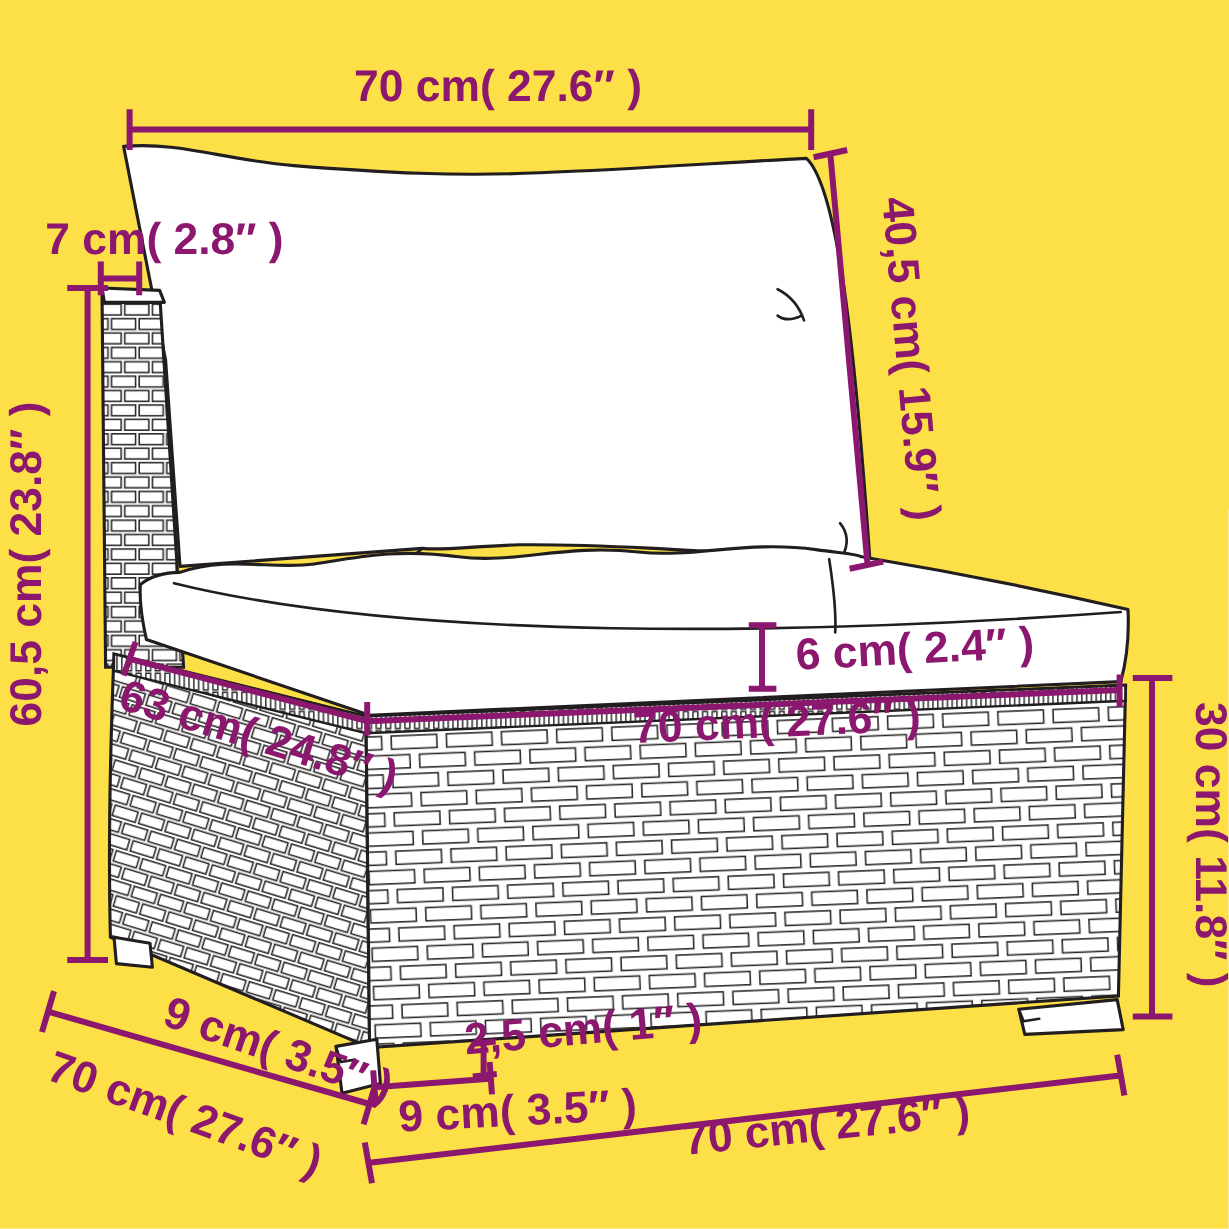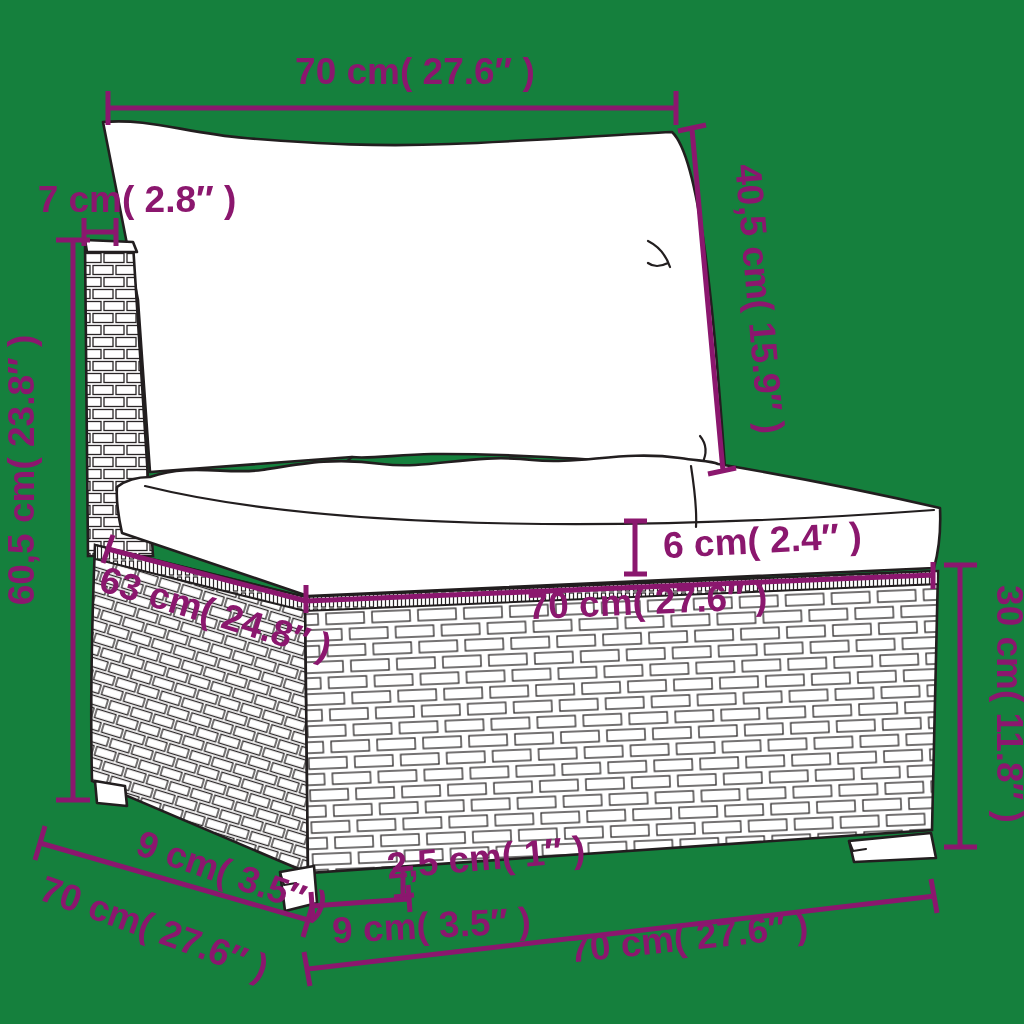--- a/index.html
+++ b/index.html
@@ -1,16 +1,16 @@
 <!DOCTYPE html>
 <html><head>
 <meta charset="utf-8">
 <style>
   html,body{margin:0;padding:0;background:#ffffff;}
-  .stage{position:relative;width:1024px;height:1024px;background:#15803d;overflow:hidden;
+  .stage{position:relative;width:1024px;height:1024px;background:#fde047;overflow:hidden;
          font-family:"Liberation Sans","DejaVu Sans",sans-serif;}
   svg{display:block}
   .dim-label{font-family:"Liberation Sans","DejaVu Sans",sans-serif;
              font-weight:bold;font-size:37px;fill:#8B176E;}
   .dim-stroke{stroke:#8B176E;stroke-width:5;fill:none;stroke-linecap:butt;}
   .art{stroke:#221e1f;fill:#ffffff;stroke-width:2.6;stroke-linejoin:round;stroke-linecap:round;}
   .art-line{stroke:#221e1f;fill:none;stroke-width:2.2;stroke-linejoin:round;stroke-linecap:round;}
 </style>
 </head>
 <body>

